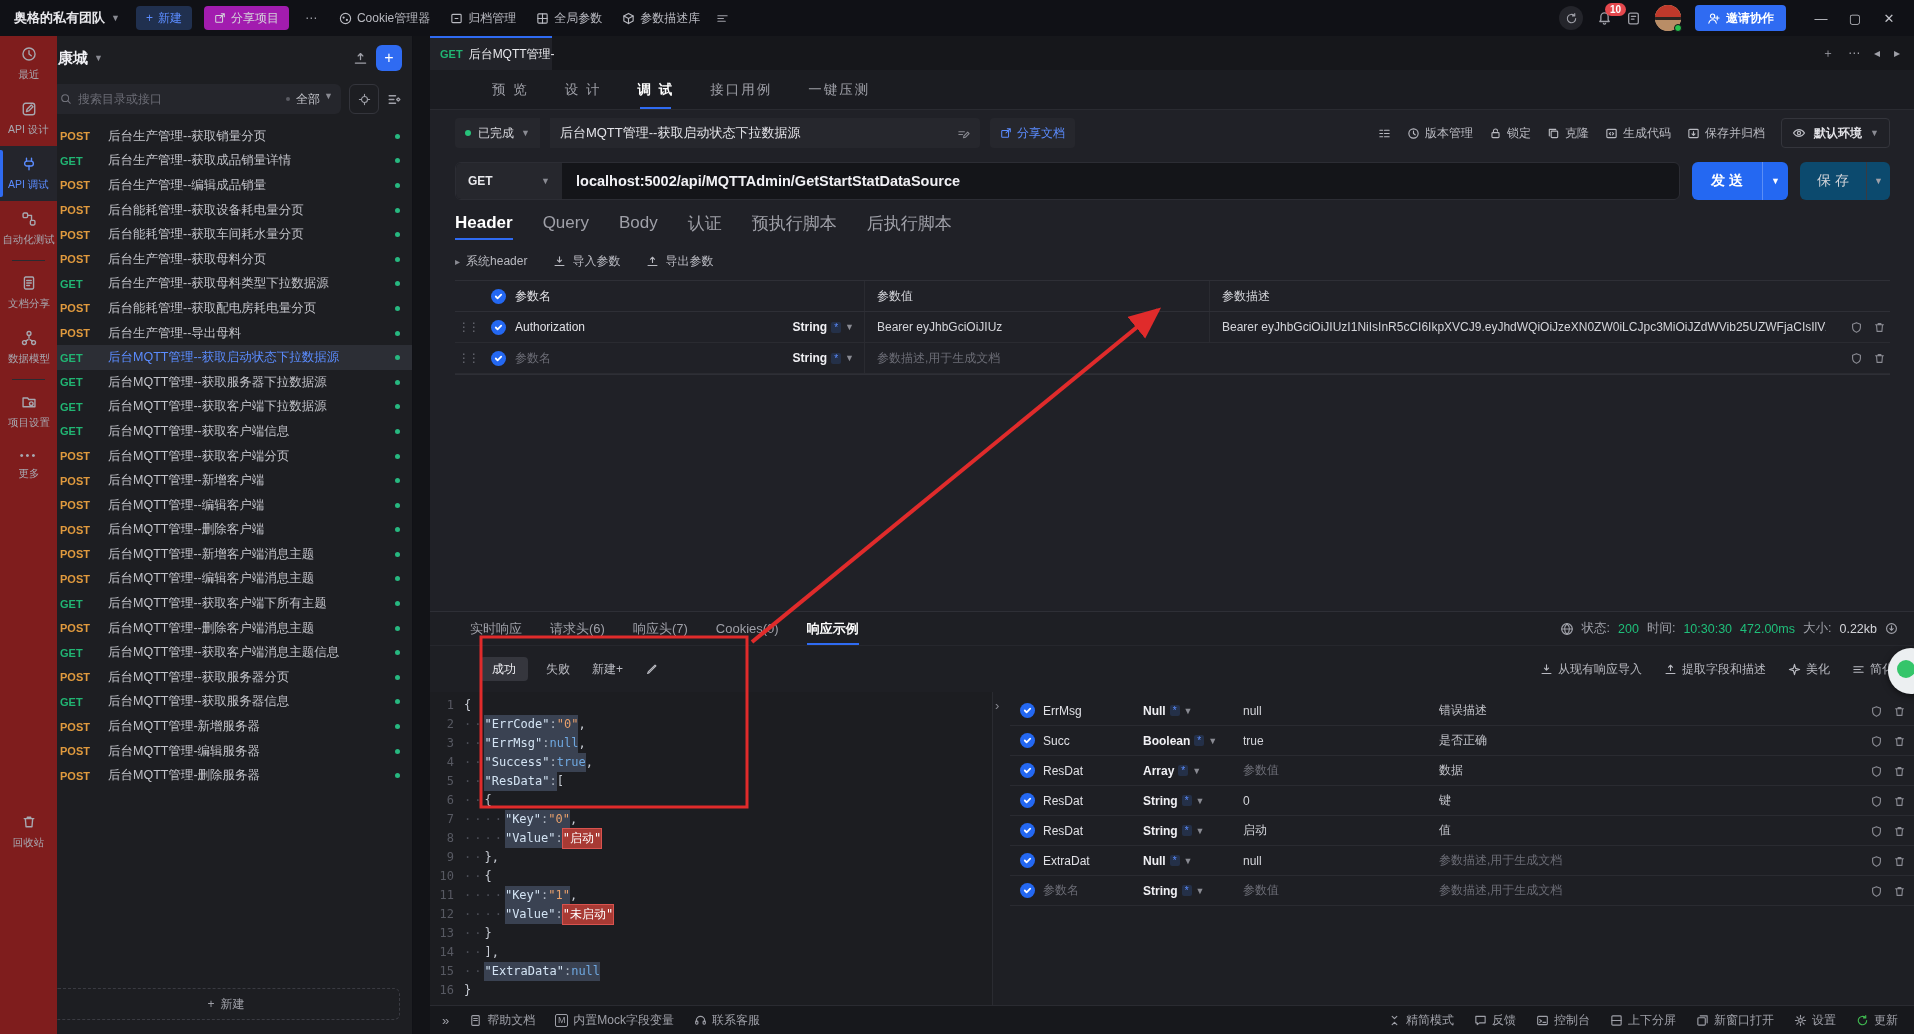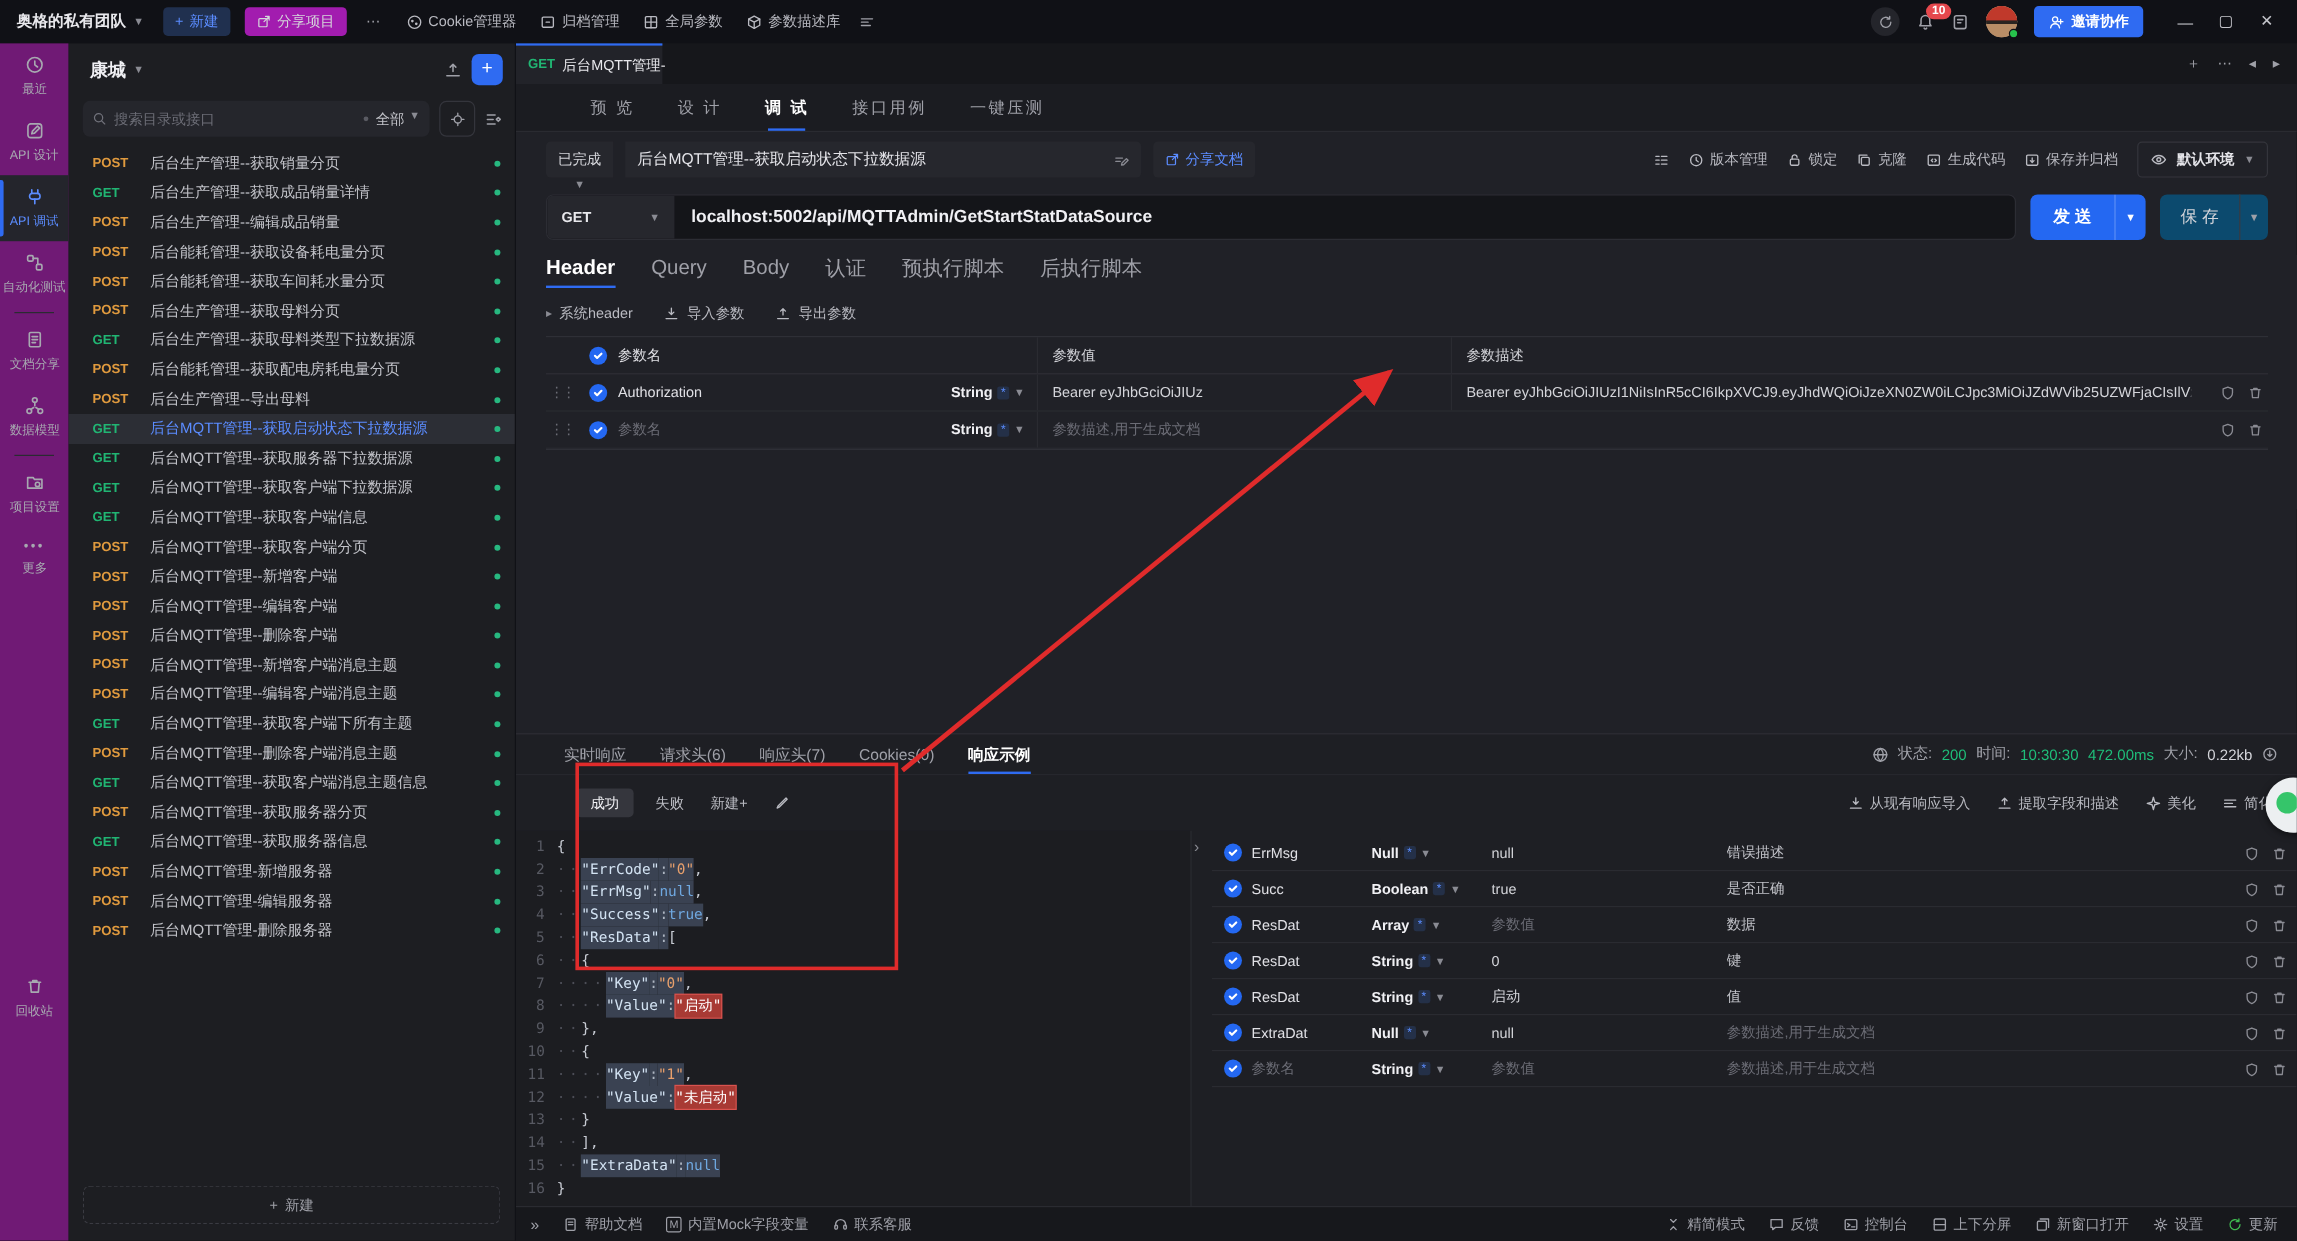--- a/index.html
+++ b/index.html
@@ -29,31 +29,31 @@
   .avatar .inner { position:absolute; inset:0; border-radius:50%; overflow:hidden; background:#b98d66;}
   .avatar .cap { position:absolute; top:0; left:0; right:0; height:46%; background:#c0392b; }
   .avatar .hair{ position:absolute; top:40%; left:0; right:0; height:18%; background:#2b2420;}
   .avatar .on { position:absolute; right:-1px; bottom:-1px; width:8px; height:8px; border-radius:50%; background:#27c24c; border:1.5px solid #101116;}
   .invite { display:flex; align-items:center; gap:6px; height:26px; padding:0 12px; border-radius:4px;
     background:#2f6bf2; color:#fff; font-weight:bold; cursor:pointer; }
   .winctl { display:flex; align-items:center; gap:4px; margin-left:6px;}
   .winbtn { width:30px; height:26px; display:flex; align-items:center; justify-content:center; color:#c3c4ca; font-size:13px; cursor:pointer;}
 
   
-  .rail { position:absolute; left:0; top:36px; width:57px; bottom:0; background:#701a75; z-index:5;}
+  .rail { position:absolute; left:0; top:36px; width:57px; bottom:0; background:#7f1d1d; z-index:5;}
   .rail-item { width:57px; padding:10px 0 9px; display:flex; flex-direction:column; align-items:center; gap:5px;
     color:#a7a8b0; font-size:11px; cursor:pointer; position:relative; }
   .rail-item.active { background:#24252c; color:#5b8cff; }
   .rail-item.active::before { content:""; position:absolute; left:0; top:4px; bottom:4px; width:3px; background:#2f6bf2; border-radius:0 2px 2px 0;}
   .rail-item .lbl { transform:scale(.95); white-space:nowrap; }
   .rail-hr { height:1px; background:#2a2b31; margin:4px 12px; }
   .rail-recycle { position:absolute; left:0; top:768px; }
 
   
-  .sidebar { position:absolute; left:57px; top:36px; width:373px; bottom:0; background:#1d1e22;
+  .sidebar { position:absolute; left:40px; top:36px; width:373px; bottom:0; background:#1d1e22;
     border-right:1px solid #101116; display:flex; flex-direction:column; z-index:4;}
   .sb-head { display:flex; align-items:center; height:44px; padding:0 10px 0 18px; gap:6px;}
   .sb-title { font-size:15px; font-weight:bold; color:#f0f0f4; cursor:pointer;}
   .sb-head-icons { margin-left:auto; display:flex; align-items:center; gap:8px; }
   .sb-upload { color:#9fa0a8; cursor:pointer; }
   .sb-plus { width:26px; height:26px; border-radius:6px; background:#2f6bf2; color:#fff; font-size:16px;
     display:flex; align-items:center; justify-content:center; cursor:pointer;}
   .sb-search-row { display:flex; align-items:center; gap:8px; padding:4px 10px 8px 12px; }
   .search-box { flex:1; height:30px; background:#25262c; border-radius:6px; display:flex; align-items:center; padding:0 8px; gap:6px; color:#70717a; cursor:text;}
   .search-box .ph { flex:1; }
@@ -84,21 +84,21 @@
   .strip-right { margin-left:auto; display:flex; align-items:center; gap:14px; padding-right:14px; color:#9fa0a8;}
   .strip-right span{ cursor:pointer; }
 
   .pagetabs { height:40px; background:#1b1c21; border-bottom:1px solid #2a2b31; display:flex; align-items:center;
     gap:36px; padding-left:62px; font-size:13.5px; color:#9fa0a8; }
   .ptab { height:100%; display:flex; align-items:center; position:relative; cursor:pointer; letter-spacing:2px;}
   .ptab.active { color:#fff; font-weight:bold; }
   .ptab.active::after { content:""; position:absolute; left:8%; right:8%; bottom:0; height:2px; background:#2f6bf2;}
 
   .statusrow { height:46px; display:flex; align-items:center; padding:0 24px 0 25px; gap:10px;}
-  .state-chip { display:flex; align-items:center; gap:7px; height:30px; padding:0 10px; background:#26272d; border-radius:4px 0 0 4px; cursor:pointer;flex-direction:column;}
+  .state-chip { display:flex; align-items:center; gap:7px; height:30px; padding:0 10px; background:#26272d; border-radius:4px 0 0 4px; cursor:pointer;}
   .state-dot { width:6px; height:6px; border-radius:50%; background:#27c27a;}
   .name-box { display:flex; align-items:center; gap:10px; height:30px; padding:0 10px; background:#26272d; border-radius:0 4px 4px 0; width:430px; color:#e4e4e9; font-size:13px; cursor:text;}
   .name-box .ed { margin-left:auto; color:#8a8b93;}
   .share-chip { display:flex; align-items:center; gap:5px; height:30px; padding:0 10px; background:#26272d; border-radius:4px; color:#5b8cff; cursor:pointer;}
   .status-actions { margin-left:auto; display:flex; align-items:center; gap:16px; color:#b9bac1;}
   .sa { display:flex; align-items:center; gap:5px; cursor:pointer; white-space:nowrap;}
   .env-chip { display:flex; align-items:center; gap:8px; height:30px; border:1px solid #34353c; border-radius:4px; padding:0 10px; cursor:pointer;}
   .env-chip b { color:#e4e4e9; font-weight:bold;}
 
   .urlrow { height:50px; display:flex; align-items:center; padding:0 24px 0 25px; gap:12px;}

